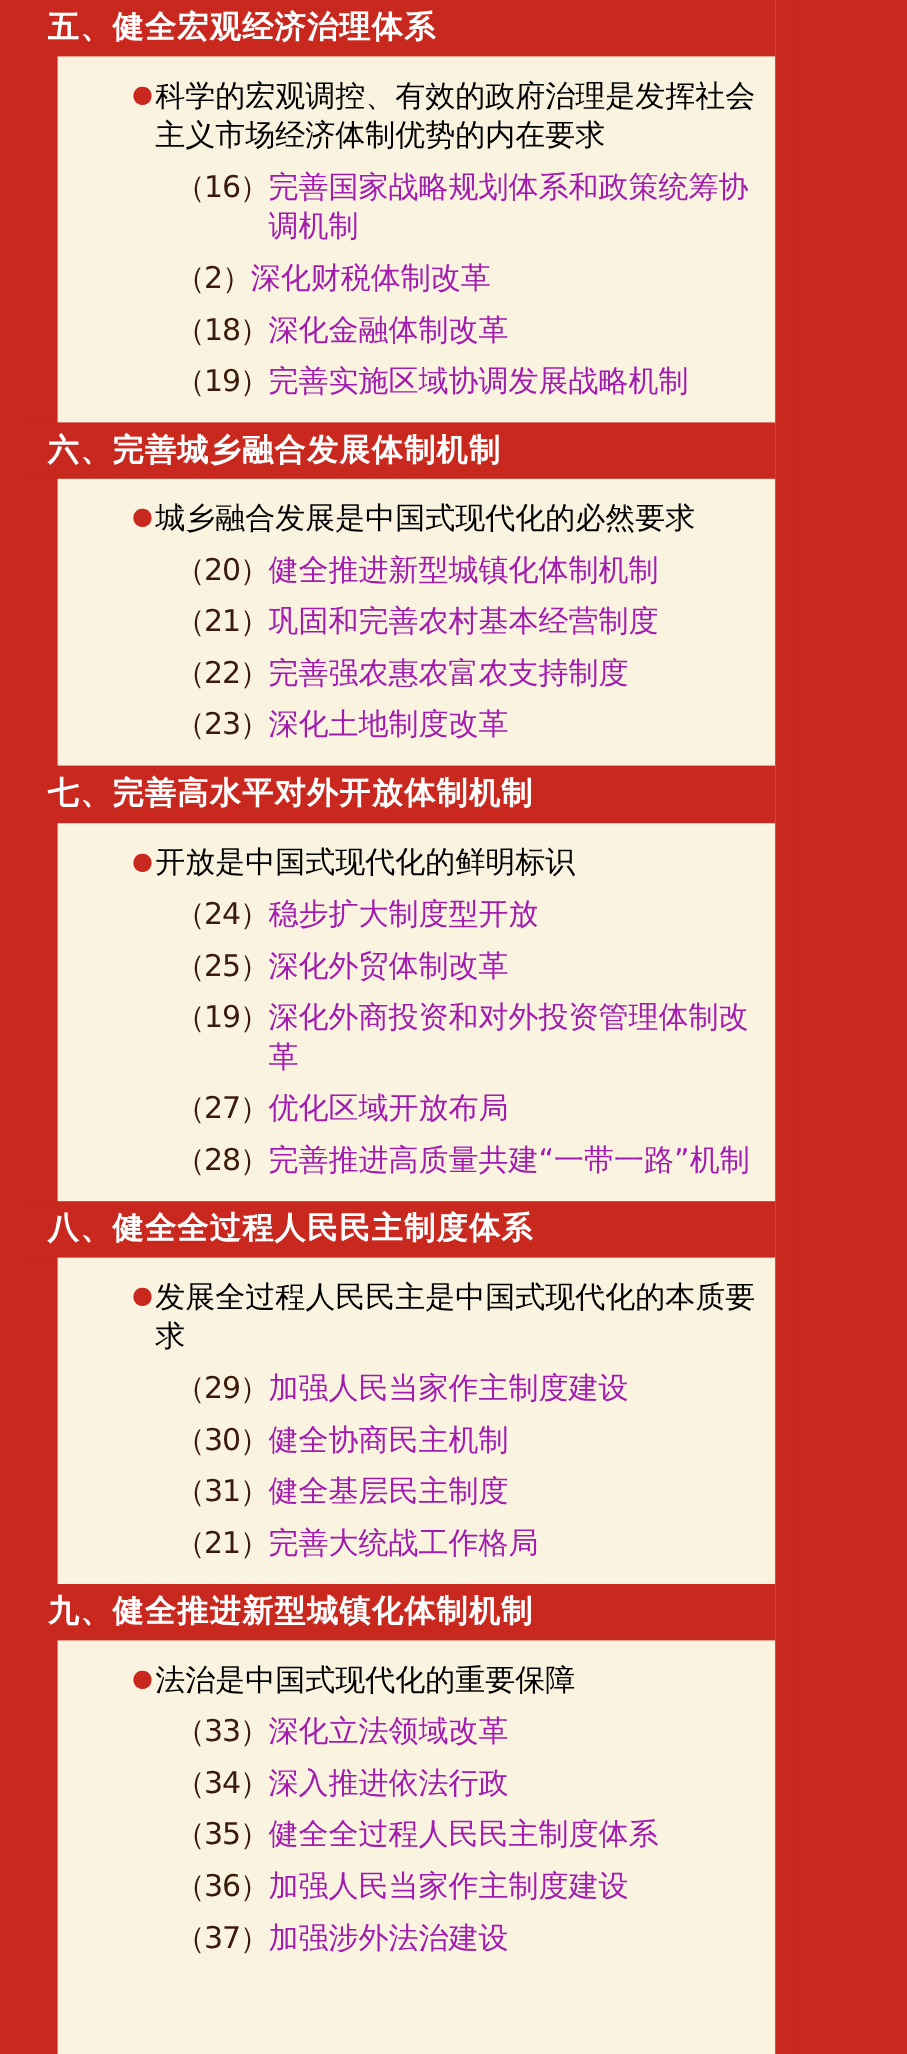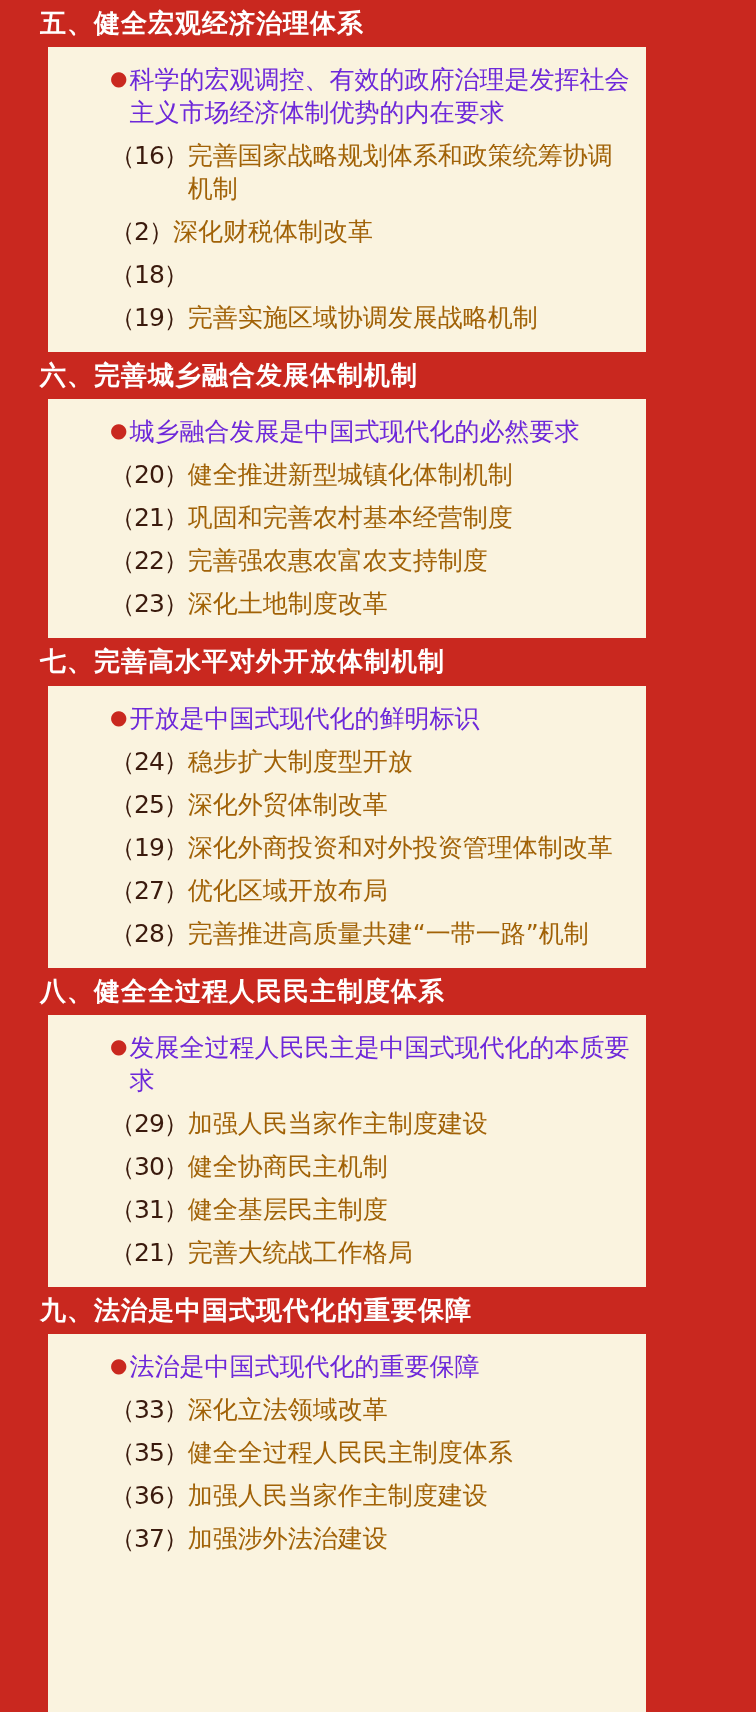--- a/index.html
+++ b/index.html
@@ -65,27 +65,28 @@
     font-size: 20px;
     line-height: 1.55;
     margin-right: 2px;
     flex: 0 0 auto;
   }
   .num {
     flex: 0 0 auto;
     color: #3a1a0d;
     font-weight: normal;
     letter-spacing: -1px;
+    margin-left: 36px;
   }
   .txt {
     flex: 1 1 auto;
-    color: #a16207;
+    color: #a21caf;
   }
   .bullet-item .txt {
-    color: #6d28d9;
+    color: #000000;
   }
 </style>
 </head>
 <body>
 
 <div class="page">
   <div class="sheet" id="sheet">
       <div class="section">
         <div class="section-header">五、健全宏观经济治理体系</div>
         <div class="items">
@@ -96,20 +97,21 @@
           <div class="item">
             <span class="num">（16）</span>
             <span class="txt">完善国家战略规划体系和政策统筹协调机制</span>
           </div>
           <div class="item">
             <span class="num">（2）</span>
             <span class="txt">深化财税体制改革</span>
           </div>
           <div class="item">
             <span class="num">（18）</span>
+            <span class="txt">深化金融体制改革</span>
           </div>
           <div class="item">
             <span class="num">（19）</span>
             <span class="txt">完善实施区域协调发展战略机制</span>
           </div>
         </div>
       </div>
       <div class="section">
         <div class="section-header">六、完善城乡融合发展体制机制</div>
         <div class="items">
@@ -183,29 +185,33 @@
             <span class="num">（31）</span>
             <span class="txt">健全基层民主制度</span>
           </div>
           <div class="item">
             <span class="num">（21）</span>
             <span class="txt">完善大统战工作格局</span>
           </div>
         </div>
       </div>
       <div class="section">
-        <div class="section-header">九、法治是中国式现代化的重要保障</div>
+        <div class="section-header">九、健全推进新型城镇化体制机制</div>
         <div class="items">
           <div class="item bullet-item">
             <span class="bullet">●</span>
             <span class="txt">法治是中国式现代化的重要保障</span>
           </div>
           <div class="item">
             <span class="num">（33）</span>
             <span class="txt">深化立法领域改革</span>
+          </div>
+          <div class="item">
+            <span class="num">（34）</span>
+            <span class="txt">深入推进依法行政</span>
           </div>
           <div class="item">
             <span class="num">（35）</span>
             <span class="txt">健全全过程人民民主制度体系</span>
           </div>
           <div class="item">
             <span class="num">（36）</span>
             <span class="txt">加强人民当家作主制度建设</span>
           </div>
           <div class="item">

